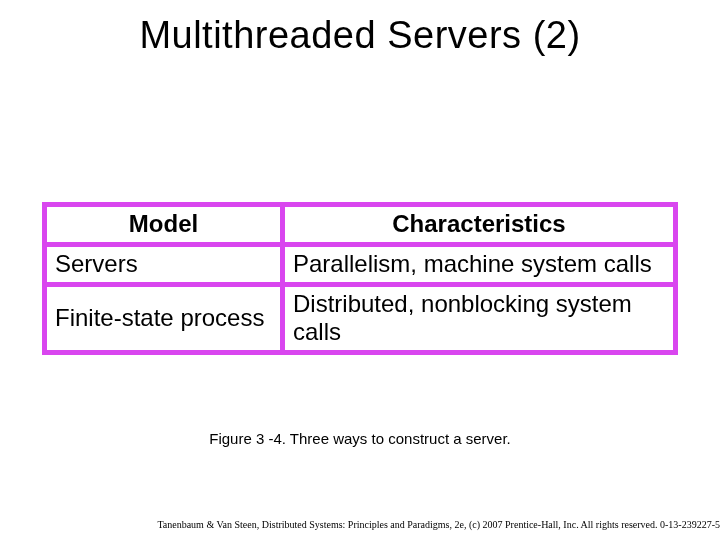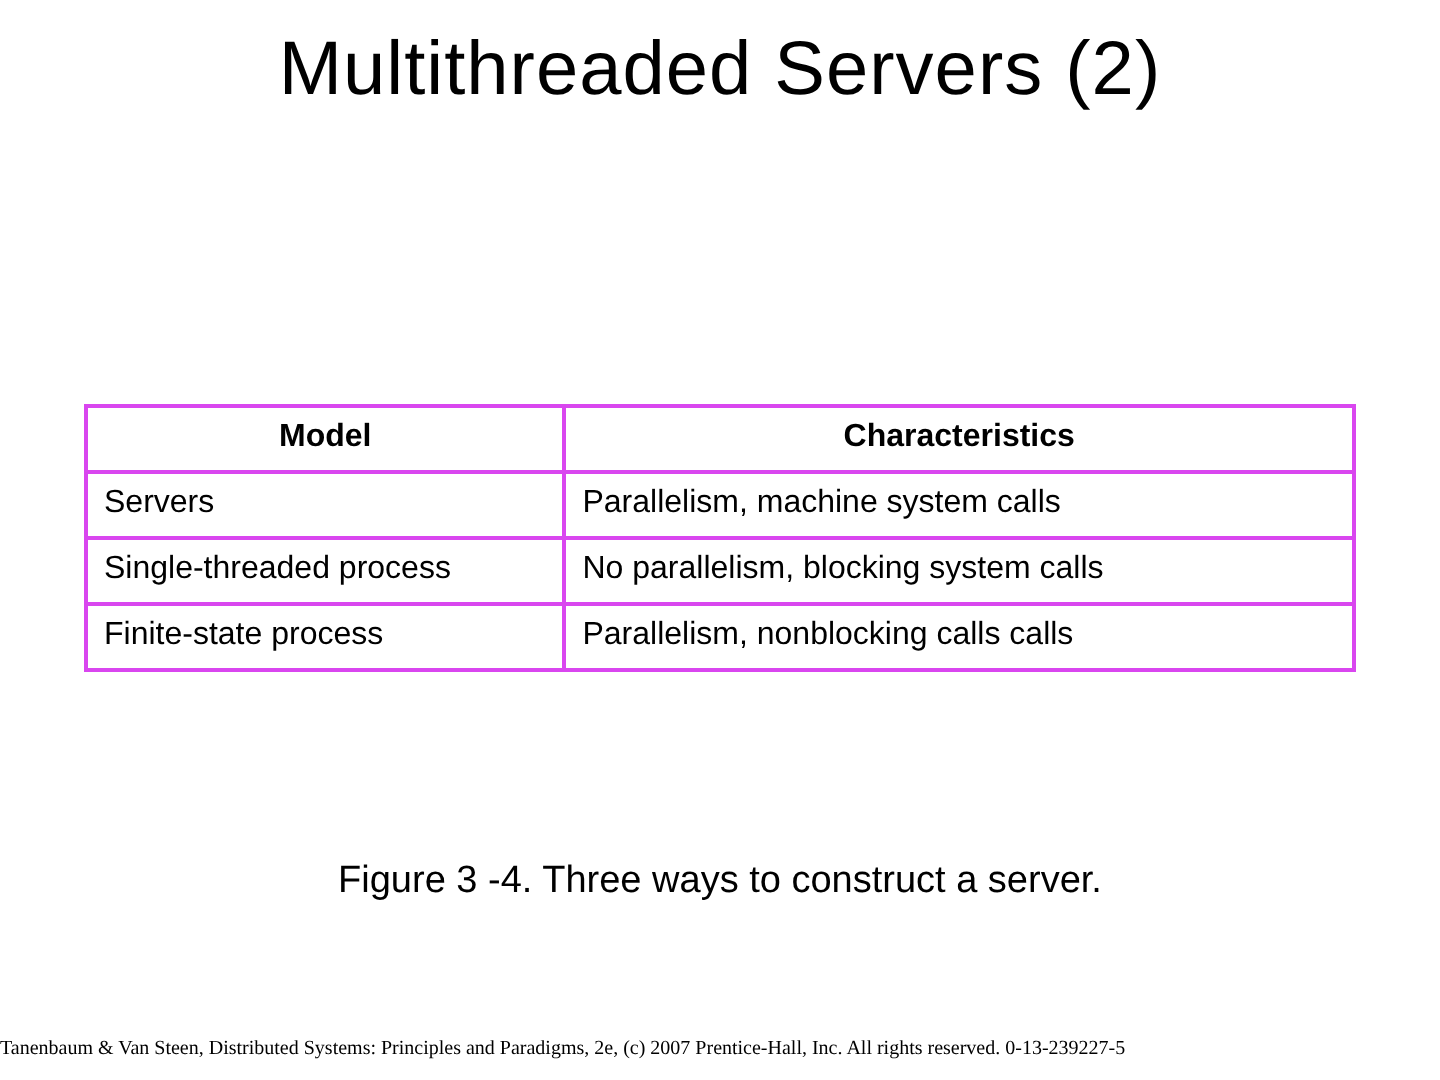--- a/index.html
+++ b/index.html
@@ -33,47 +33,47 @@
     top: 202px;
     left: 42px;
     width: 636px;
   }
   table {
     border-collapse: collapse;
     width: 100%;
     font-family: Arial, Helvetica, sans-serif;
   }
   th, td {
-    border: 2px solid #d946ef;
+    border: 5px solid #d946ef;
     padding: 3px 8px 4px 8px;
     text-align: left;
-    font-size: 16px;
+    font-size: 24px;
     vertical-align: middle;
     height: 24px;
   }
   th {
     font-weight: bold;
     text-align: center;
   }
   col.model { width: 240px; }
   col.char  { width: 396px; }
   .caption {
     position: absolute;
     top: 430px;
     left: 0;
     width: 100%;
     text-align: center;
-    font-size: 19px;
+    font-size: 15px;
   }
   .footer {
     position: absolute;
     bottom: 10px;
     left: 0;
     width: 100%;
-    text-align: left;
+    text-align: right;
     font-size: 10px;
     font-family: "Times New Roman", Times, serif;
   }
 </style>
 </head>
 <body>
 
 <div class="slide">
 
   <div class="title">Multithreaded Servers (2)</div>
@@ -87,26 +87,22 @@
       <tbody>
           <tr>
         <th>Model</th>
         <th>Characteristics</th>
       </tr>
       <tr>
         <td>Servers</td>
         <td>Parallelism, machine system calls</td>
       </tr>
       <tr>
-        <td>Single-threaded process</td>
-        <td>No parallelism, blocking system calls</td>
-      </tr>
-      <tr>
         <td>Finite-state process</td>
-        <td>Parallelism, nonblocking calls calls</td>
+        <td>Distributed, nonblocking system calls</td>
       </tr>
     </tbody>
       </table>
   </div>
 
   <div class="caption">Figure 3 -4. Three ways to construct a server.</div>
 
   <div class="footer">Tanenbaum &amp; Van Steen, Distributed Systems: Principles and Paradigms, 2e, (c) 2007 Prentice-Hall, Inc. All rights reserved. 0-13-239227-5</div>
 
 </div>

